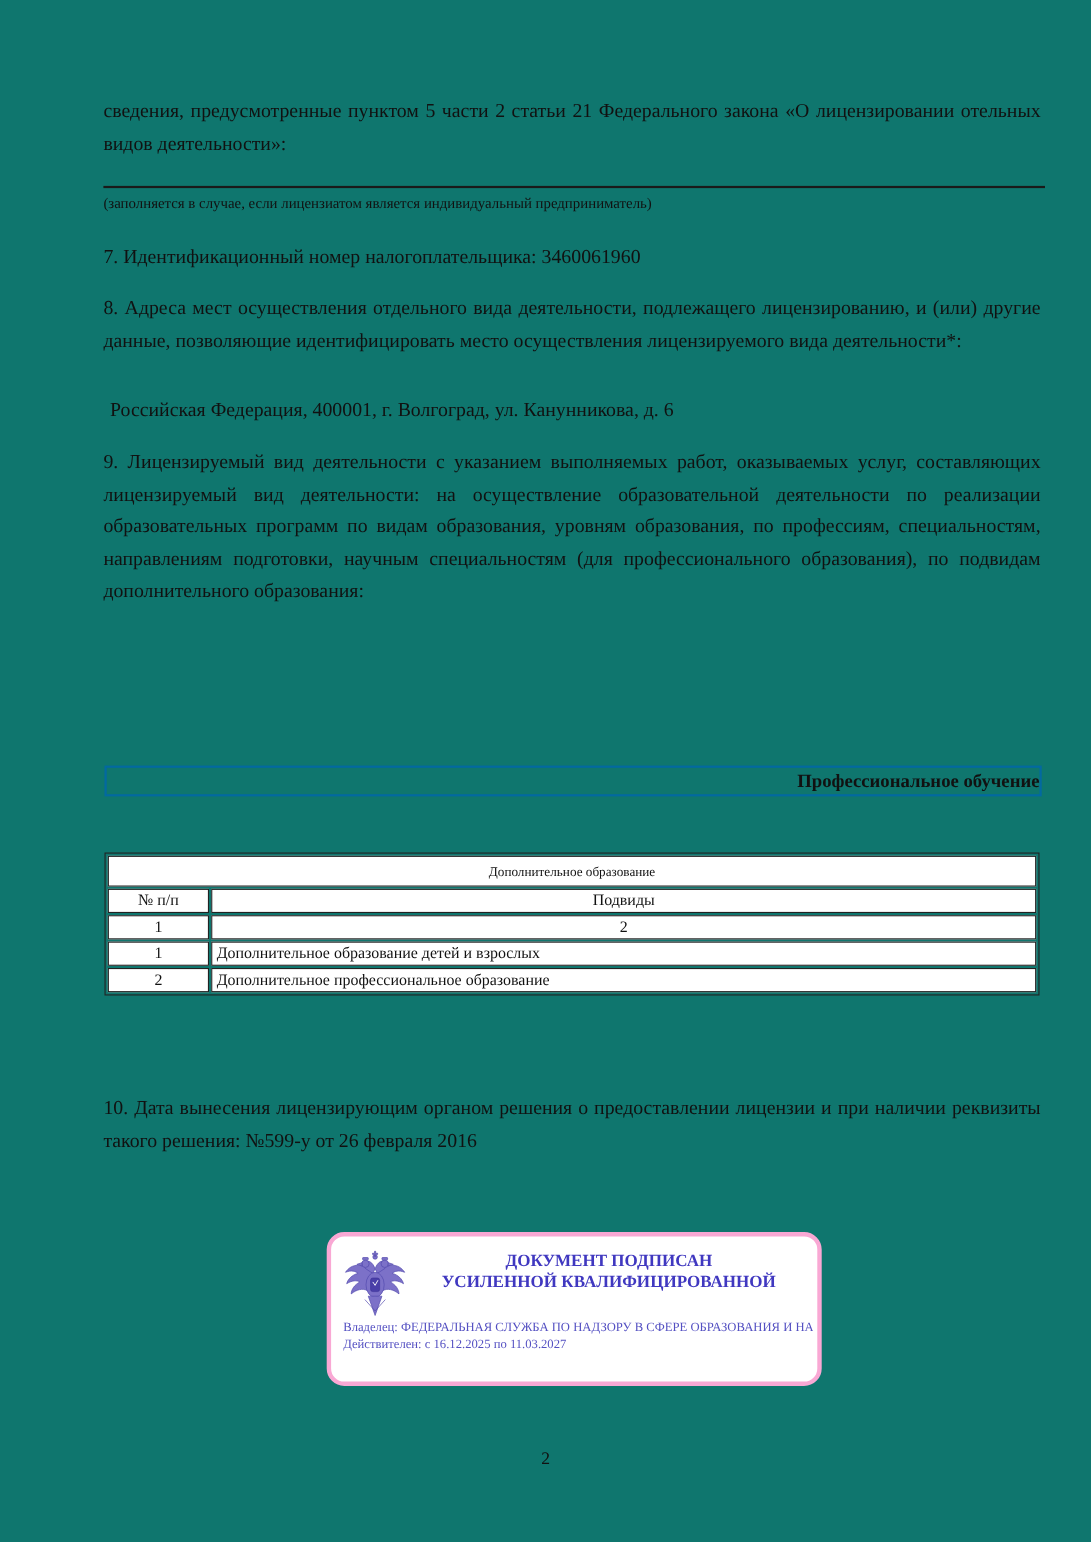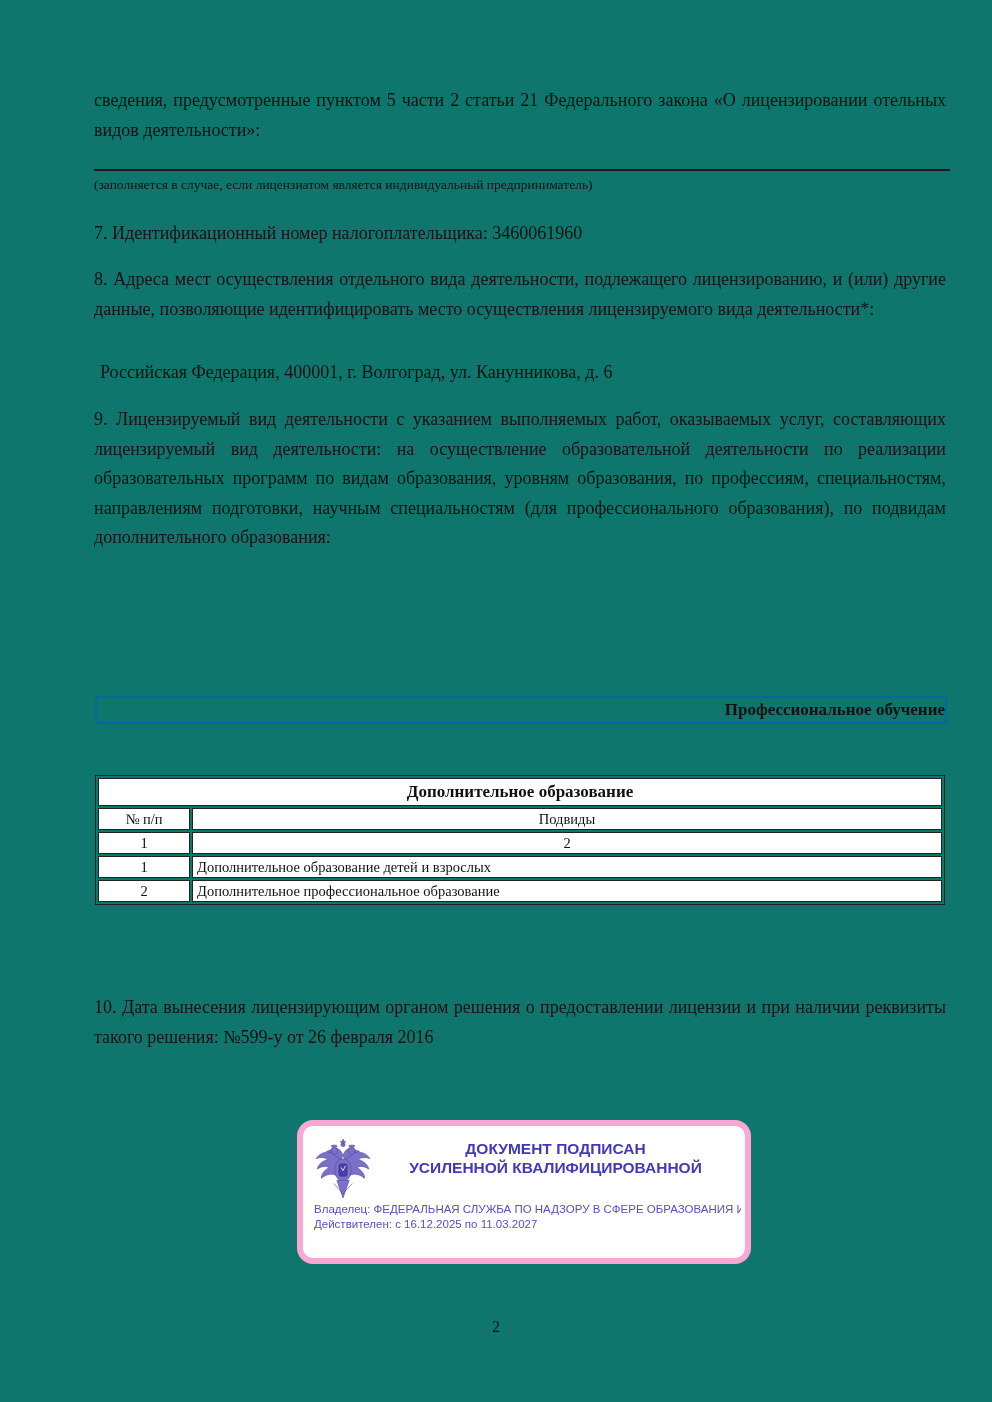--- a/index.html
+++ b/index.html
@@ -44,32 +44,32 @@
     border-spacing: 2px;
     border: 1px solid #222222;
     font-size: 14.5px;
   }
   table.edu td {
     border: 1px solid #222222;
     padding: 1px 4px;
     line-height: 18px;
     background: #ffffff;
   }
-  td.t-title { text-align: center; font-weight: bold; font-size: 17px; height: 24px; }
+  td.t-title { text-align: center; font-weight: normal; font-size: 12px; height: 24px; }
   td.c-num { width: 82px; text-align: center; }
   td.c-sub-center { text-align: center; }
   td.c-sub-left { text-align: left; padding-left: 6px; }
 
   .stamp {
     position: absolute; left: 297px; top: 1120px;
     width: 442px; height: 132px;
-    border: 6px solid #f9a8d4;
+    border: 4px solid #f9a8d4;
     border-radius: 16px;
     overflow: hidden;
-    font-family: Liberation Sans, sans-serif;
+    font-family: Liberation Serif, serif;
     background: #ffffff;
   }
   .stamp-top { display: flex; padding: 7px 8px 0 9px; }
   .stamp-eagle { flex: none; width: 62px; height: 74px; }
   .stamp-title {
     flex: 1;
     text-align: center;
     color: #4038c0;
     font-weight: bold;
     font-size: 15.5px;

